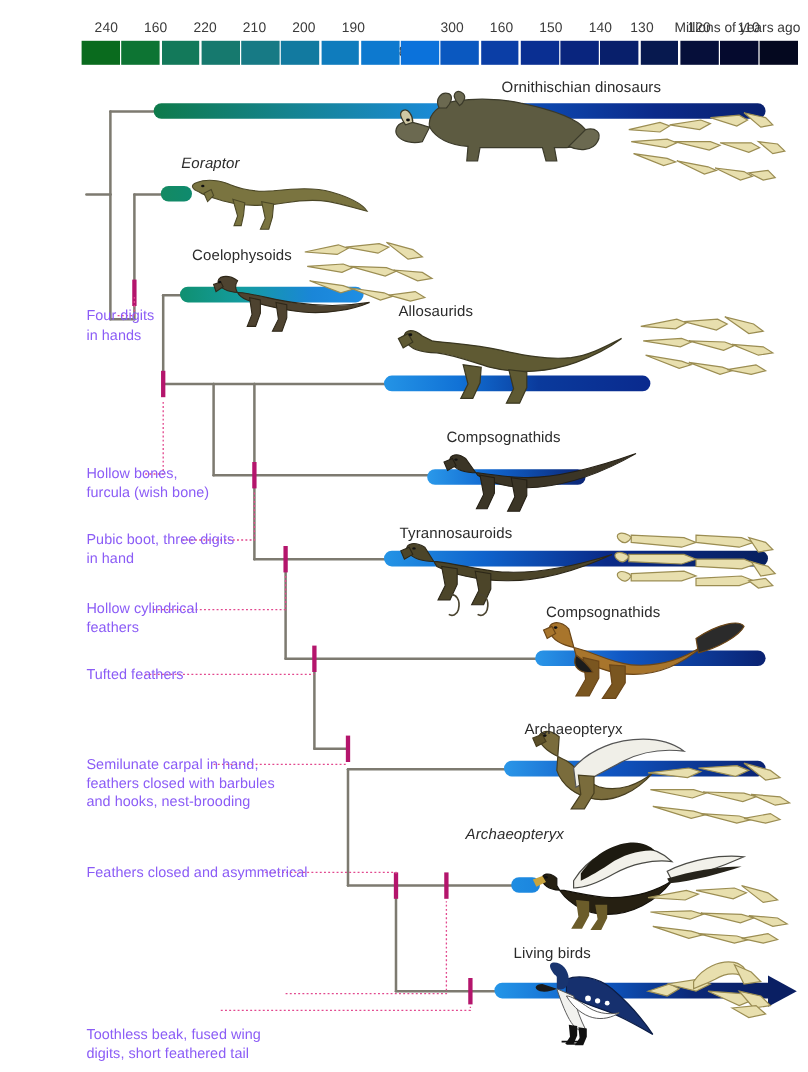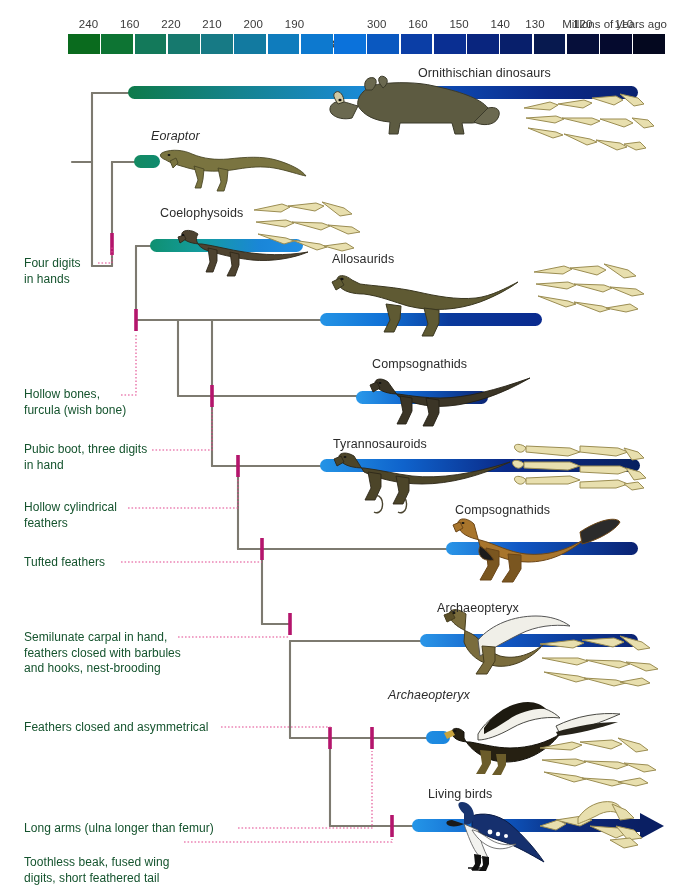--- a/index.html
+++ b/index.html
@@ -106,23 +106,24 @@
     color: #2b2b2b;
     white-space: nowrap;
     letter-spacing: .1px;
   }
   .taxon-label.italic { font-style: italic; }
 
   .trait-label {
     position: absolute;
     font-size: 12px;
     line-height: 15.5px;
-    color: #14532d;
+    color: #8b5cf6;
     white-space: pre-line;
     letter-spacing: .05px;
+    margin-left: 48px;
   }
 
   
   .art { position: absolute; }
   .art svg { display: block; overflow: visible; }
 </style>
 </head>
 <body>
 
 <div id="root">
@@ -569,17 +570,16 @@
 in hand</div>
   <div class="trait-label" style="left:24px; top:387px;">Hollow bones,
 furcula (wish bone)</div>
   <div class="trait-label" style="left:24px; top:500px;">Hollow cylindrical
 feathers</div>
   <div class="trait-label" style="left:24px; top:555px;">Tufted feathers</div>
   <div class="trait-label" style="left:24px; top:630px;">Semilunate carpal in hand,
 feathers closed with barbules
 and hooks, nest-brooding</div>
   <div class="trait-label" style="left:24px; top:720px;">Feathers closed and asymmetrical</div>
-  <div class="trait-label" style="left:24px; top:821px;">Long arms (ulna longer than femur)</div>
   <div class="trait-label" style="left:24px; top:855px;">Toothless beak, fused wing
 digits, short feathered tail</div>
 
 </div>
 
 </body></html>

